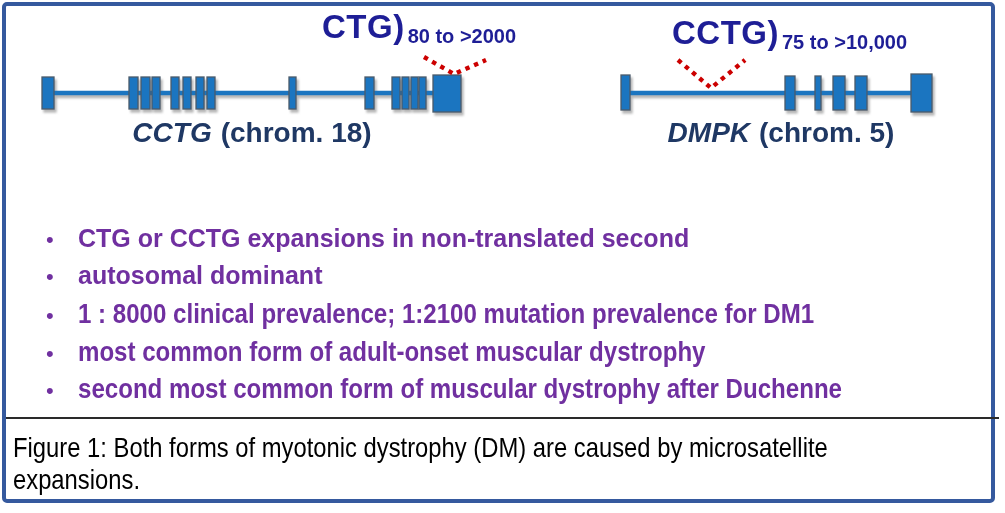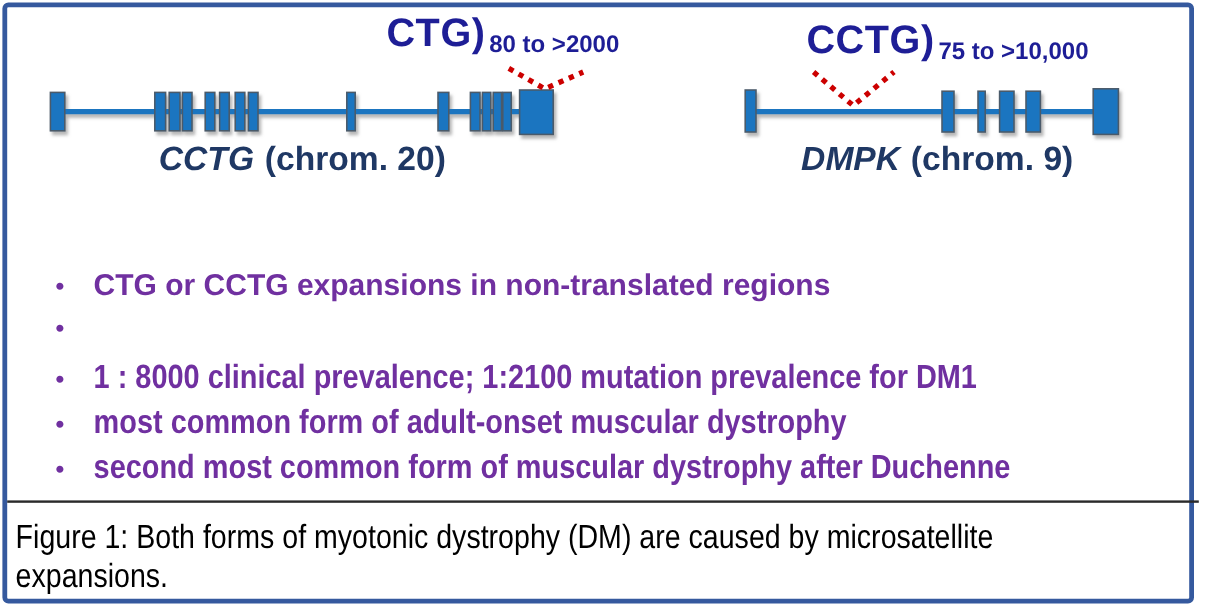--- a/index.html
+++ b/index.html
@@ -75,34 +75,35 @@
 
   <div class="exp-label" style="left: 322px; top: 8px; color: rgb(30, 30, 150);">
     <span class="exp-main">CTG)</span><span class="exp-sub">80 to &gt;2000</span>
   </div>
 
   <div class="exp-label" style="left: 672px; top: 14px; color: rgb(30, 30, 150);">
     <span class="exp-main">CCTG)</span><span class="exp-sub">75 to &gt;10,000</span>
   </div>
 
   <div class="gene-label" style="left: 92px; top: 116px; width: 320px; color: rgb(31, 56, 100);">
-    <div><i>CCTG</i><span class="chrom">(chrom. 20)</span></div>
+    <div><i>CCTG</i><span class="chrom">(chrom. 18)</span></div>
   </div>
 
   <div class="gene-label" style="left: 620px; top: 116px; width: 322px; color: rgb(31, 56, 100);">
-    <div><i>DMPK</i><span class="chrom">(chrom. 9)</span></div>
+    <div><i>DMPK</i><span class="chrom">(chrom. 5)</span></div>
   </div>
 
   <div class="bullets" id="bullets">
       <div class="bullet-row">
         <span class="dot" style="color: rgb(112, 48, 160);">•</span>
-        <span class="bullet-text" style="color: rgb(112, 48, 160);">CTG or CCTG expansions in non-translated regions</span>
+        <span class="bullet-text" style="color: rgb(112, 48, 160);">CTG or CCTG expansions in non-translated second</span>
       </div>
       <div class="bullet-row">
         <span class="dot" style="color: rgb(112, 48, 160);">•</span>
+        <span class="bullet-text" style="color: rgb(112, 48, 160);">autosomal dominant</span>
       </div>
       <div class="bullet-row">
         <span class="dot" style="color: rgb(112, 48, 160);">•</span>
         <span class="bullet-text condensed" style="color: rgb(112, 48, 160);">1 : 8000 clinical prevalence; 1:2100 mutation prevalence for DM1</span>
       </div>
       <div class="bullet-row">
         <span class="dot" style="color: rgb(112, 48, 160);">•</span>
         <span class="bullet-text condensed" style="color: rgb(112, 48, 160);">most common form of adult-onset muscular dystrophy</span>
       </div>
       <div class="bullet-row">

